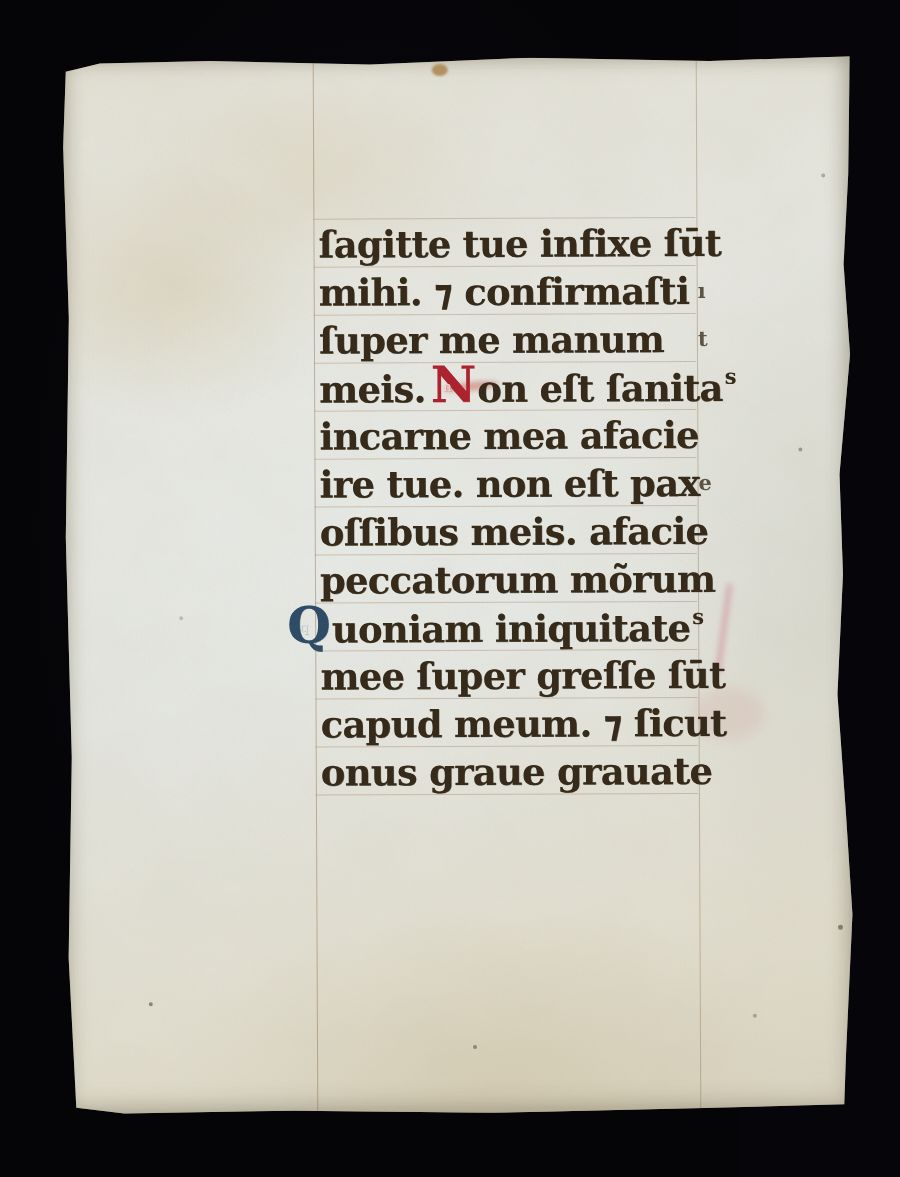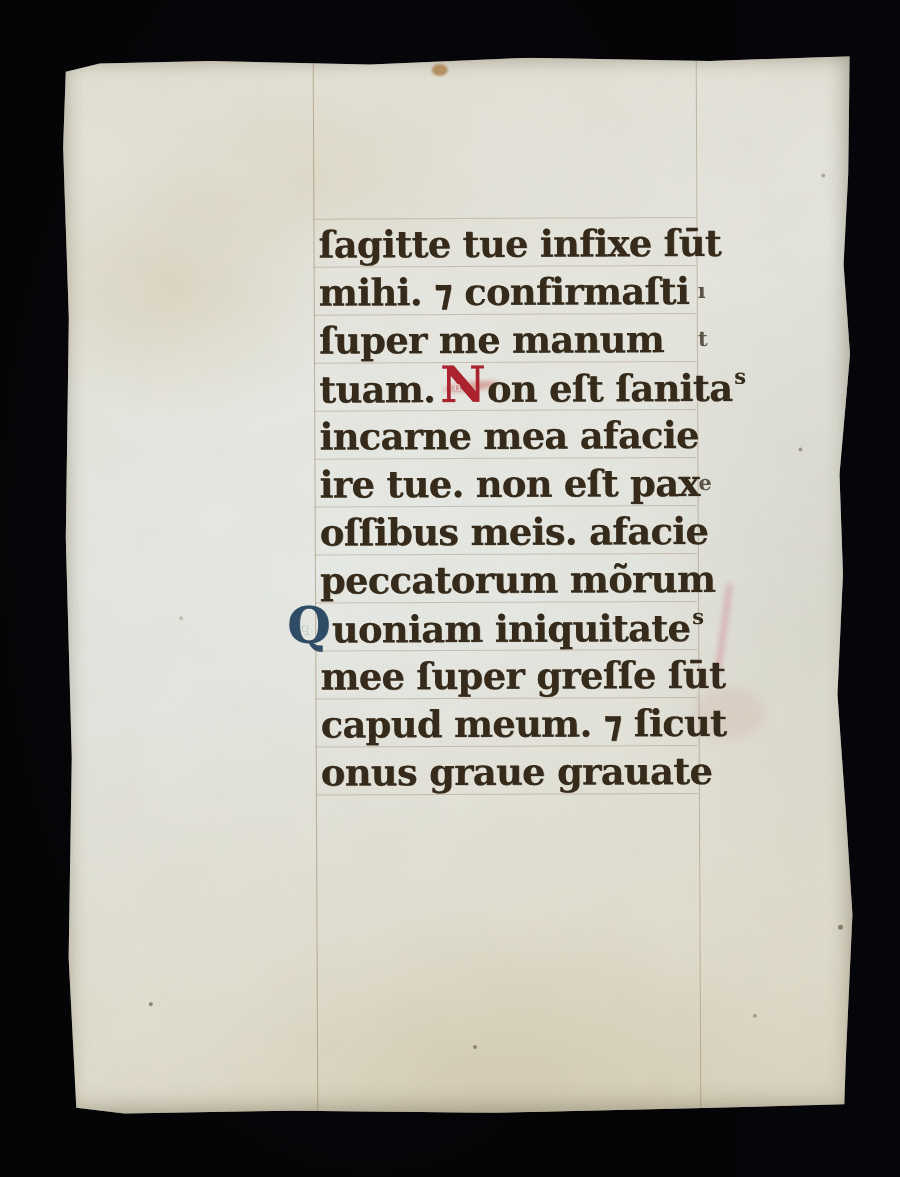--- a/index.html
+++ b/index.html
@@ -169,21 +169,21 @@
     <div class="specks"></div>
 
     <div class="textblock">
 
       <div class="line"><span class="t">ſagitte tue infixe ſūt</span></div>
 
       <div class="line"><span class="t">mihi. ⁊ confirmaſti</span><span class="edge">ı</span></div>
 
       <div class="line"><span class="t">ſuper me manum</span><span class="edge">t</span></div>
 
-      <div class="line"><span class="t">tuam.</span> <span class="initial red"><span>N</span><span class="guide">n</span></span><span class="t">on eſt ſanita</span><span class="sup">s</span></div>
+      <div class="line"><span class="t">meis.</span> <span class="initial red"><span>N</span><span class="guide">n</span></span><span class="t">on eſt ſanita</span><span class="sup">s</span></div>
 
       <div class="line"><span class="t">incarne mea afacie</span></div>
 
       <div class="line"><span class="t">ire tue. non eſt pax</span><span class="edge">e</span></div>
 
       <div class="line"><span class="t">oſſibus meis. afacie</span></div>
 
       <div class="line"><span class="t">peccatorum mõrum</span></div>
 
       <div class="line"><span class="initial blue"><span>Q</span><span class="guide">q</span></span><span class="t">uoniam iniquitate</span><span class="sup">s</span></div>

